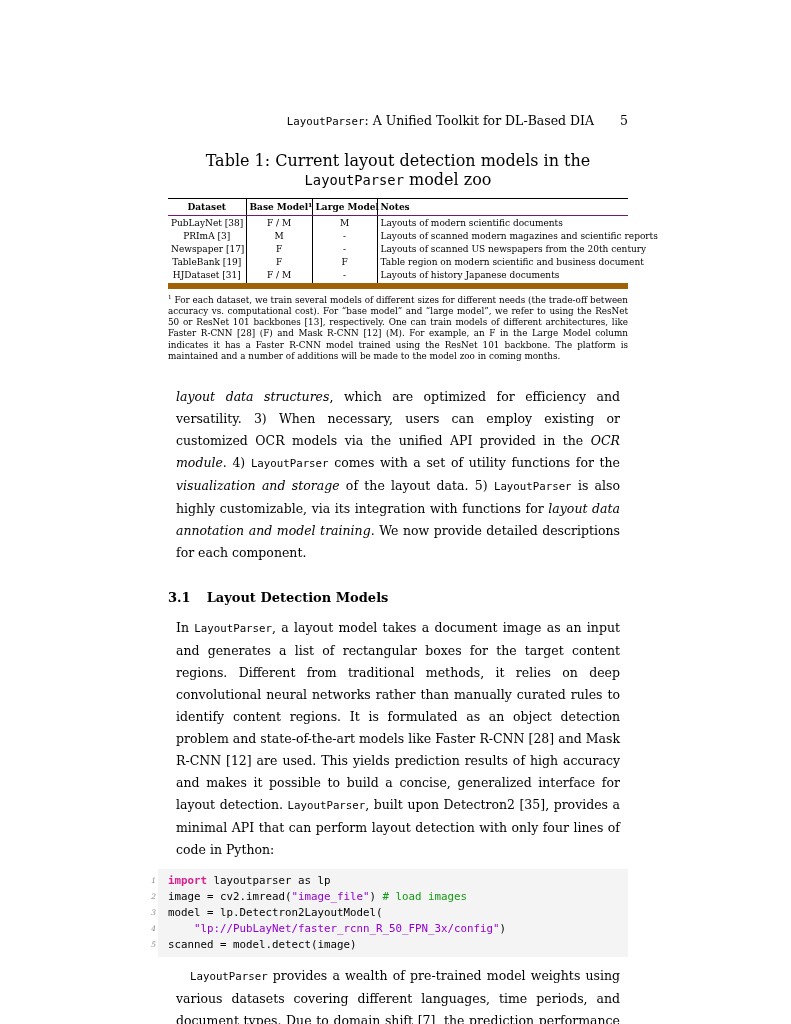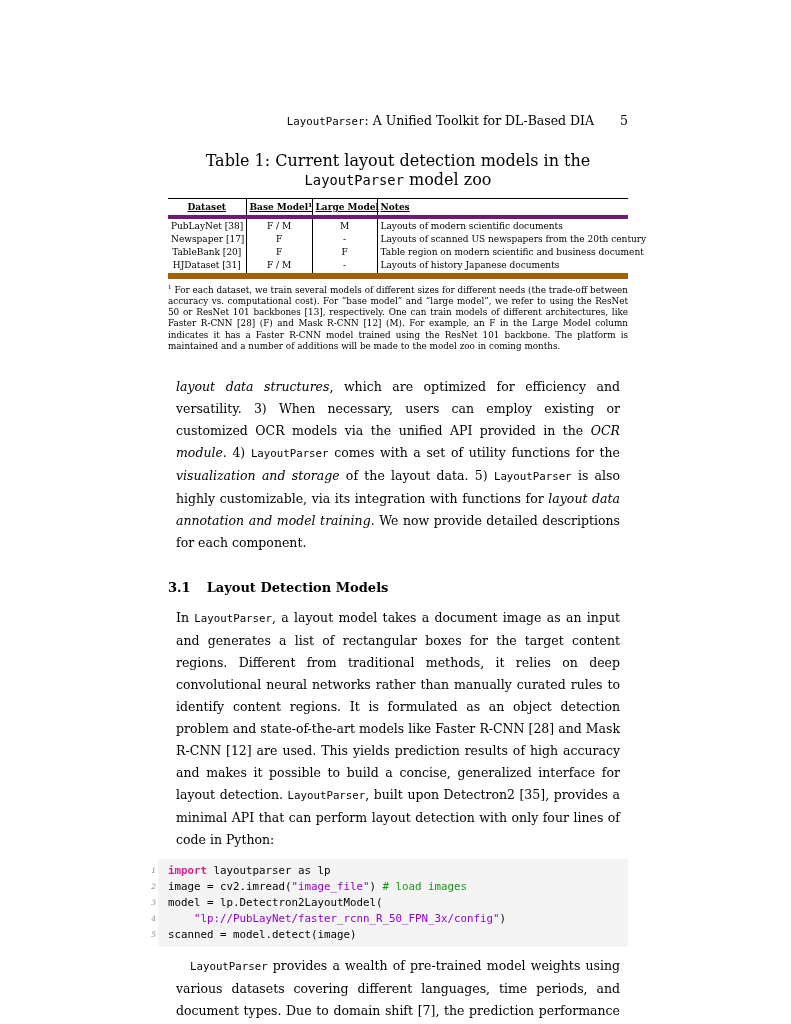--- a/index.html
+++ b/index.html
@@ -22,22 +22,22 @@
   
   table.zoo {
     width:100%; border-collapse:collapse; table-layout:fixed;
     font-size:9px; margin-top:9px;
   }
   table.zoo col.c0 { width:78px; }
   table.zoo col.c1 { width:66px; }
   table.zoo col.c2 { width:65px; }
   table.zoo col.c3 { width:251px; }
   table.zoo th {
-    border-top:1px solid #000; border-bottom:4px solid #701a75;
-    font-weight:bold; padding:3px 3px; text-align:center; white-space:nowrap;text-decoration:underline;
+    border-top:1px solid #000; border-bottom:1px solid #701a75;
+    font-weight:bold; padding:3px 3px; text-align:center; white-space:nowrap;
   }
   table.zoo th.c3 { text-align:left; }
   table.zoo td { padding:1.5px 3px; text-align:center; white-space:nowrap; }
   table.zoo td.c3 { text-align:left; }
   table.zoo th.c1, table.zoo th.c2, table.zoo th.c3,
   table.zoo td.c1, table.zoo td.c2, table.zoo td.c3 { border-left:1px solid #000; }
   table.zoo tbody tr:last-child td { border-bottom:6px solid #a16207; padding-bottom:3px; }
 
   
   .footnote {
@@ -99,27 +99,33 @@
           </tr>
       </thead>
       <tbody>
           <tr>
             <td class="c0">PubLayNet [38]</td>
             <td class="c1">F / M</td>
             <td class="c2">M</td>
             <td class="c3">Layouts of modern scientific documents</td>
           </tr>
           <tr>
+            <td class="c0">PRImA [3]</td>
+            <td class="c1">M</td>
+            <td class="c2">-</td>
+            <td class="c3">Layouts of scanned modern magazines and scientific reports</td>
+          </tr>
+          <tr>
             <td class="c0">Newspaper [17]</td>
             <td class="c1">F</td>
             <td class="c2">-</td>
             <td class="c3">Layouts of scanned US newspapers from the 20th century</td>
           </tr>
           <tr>
-            <td class="c0">TableBank [20]</td>
+            <td class="c0">TableBank [19]</td>
             <td class="c1">F</td>
             <td class="c2">F</td>
             <td class="c3">Table region on modern scientific and business document</td>
           </tr>
           <tr>
             <td class="c0">HJDataset [31]</td>
             <td class="c1">F / M</td>
             <td class="c2">-</td>
             <td class="c3">Layouts of history Japanese documents</td>
           </tr>

